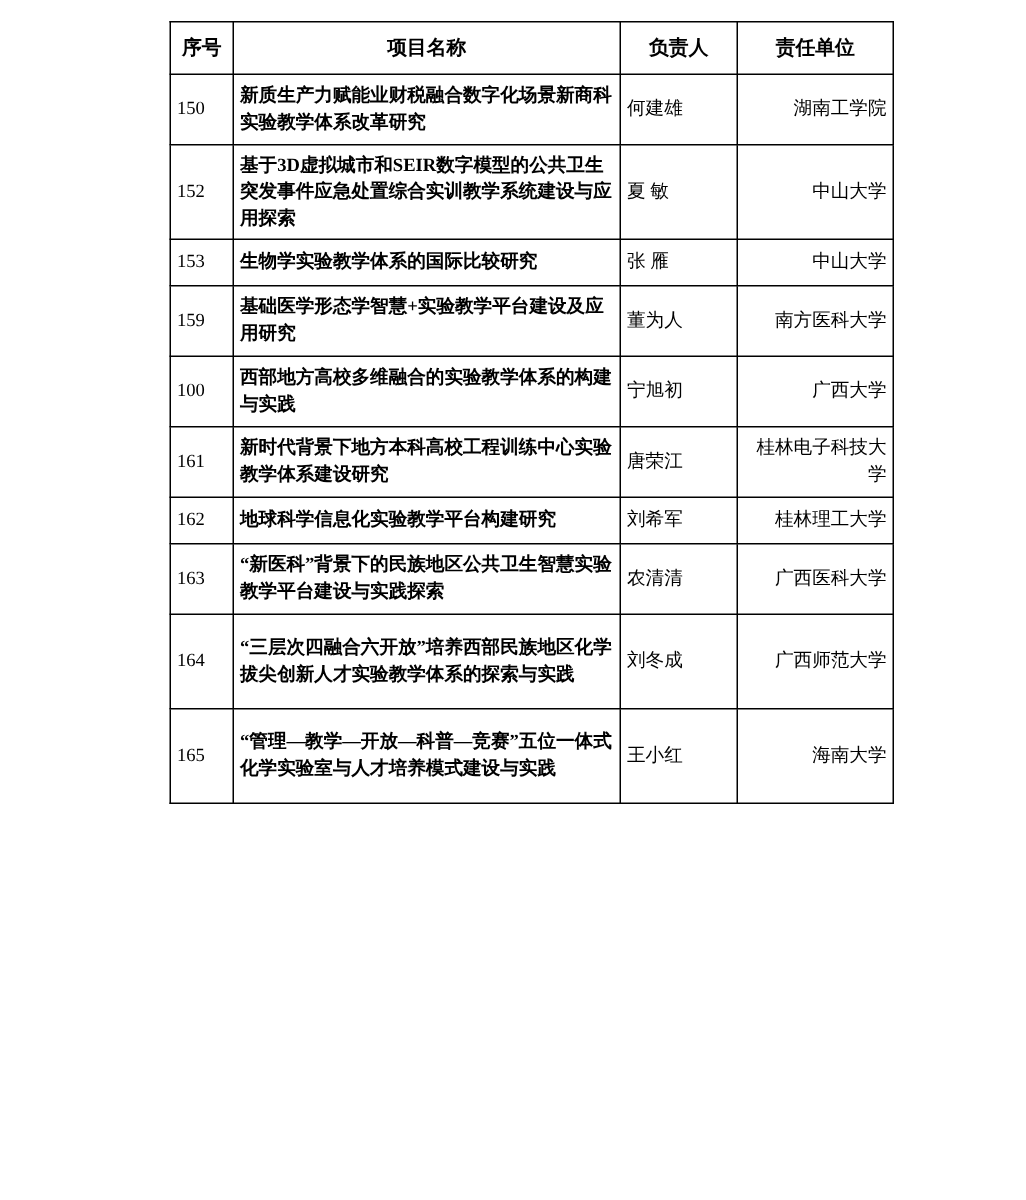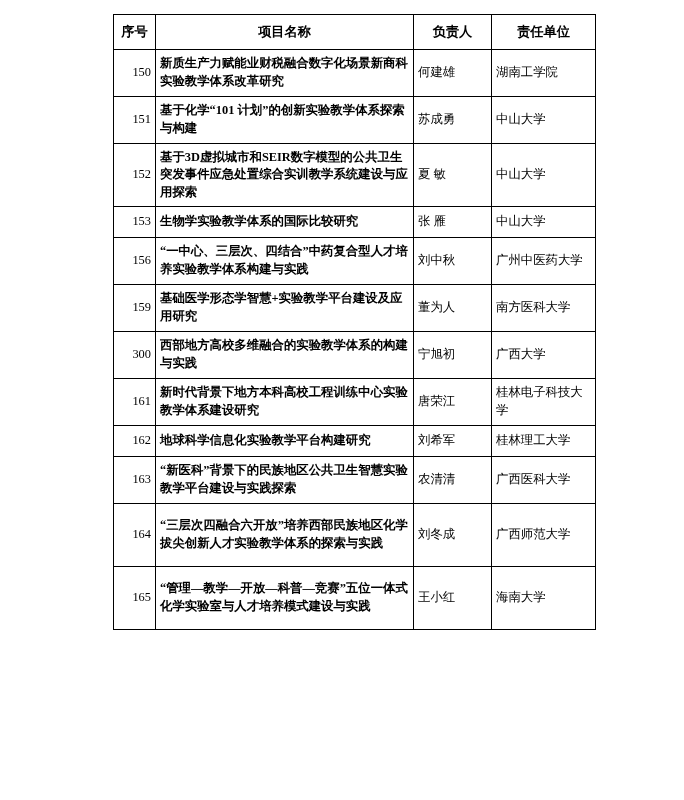--- a/index.html
+++ b/index.html
@@ -46,35 +46,35 @@
     line-height: 1.42;
     vertical-align: middle;
   }
   table.project-table thead th {
     text-align: center;
     font-weight: bold;
     height: 30px;
     font-size: 13.2px;
   }
   td.cell-no {
-    text-align: right;
+    text-align: left;
     font-size: 12.6px;
   }
   td.cell-name {
     text-align: left;
     padding-left: 6px;
     padding-right: 5px;
     font-weight: bold;
   }
   td.cell-lead {
     text-align: left;
     white-space: nowrap;
   }
   td.cell-org {
-    text-align: left;
+    text-align: right;
   }
   .row-1line td { height: 26px; }
   .row-2line td { height: 42px; }
   .row-3line td { height: 58px; }
 </style>
 </head>
 <body>
 
 <div class="page">
   <div class="table-wrap">
@@ -93,52 +93,40 @@
           <th>责任单位</th>
         </tr>
       </thead>
       <tbody>
         <tr class="row-2line">
           <td class="cell-no">150</td>
           <td class="cell-name">新质生产力赋能业财税融合数字化场景新商科实验教学体系改革研究</td>
           <td class="cell-lead">何建雄</td>
           <td class="cell-org">湖南工学院</td>
         </tr>
-        <tr class="row-2line">
-          <td class="cell-no">151</td>
-          <td class="cell-name">基于化学“101 计划”的创新实验教学体系探索与构建</td>
-          <td class="cell-lead">苏成勇</td>
-          <td class="cell-org">中山大学</td>
-        </tr>
         <tr class="row-3line">
           <td class="cell-no">152</td>
           <td class="cell-name">基于3D虚拟城市和SEIR数字模型的公共卫生突发事件应急处置综合实训教学系统建设与应用探索</td>
           <td class="cell-lead">夏 敏</td>
           <td class="cell-org">中山大学</td>
         </tr>
         <tr class="row-1line">
           <td class="cell-no">153</td>
           <td class="cell-name">生物学实验教学体系的国际比较研究</td>
           <td class="cell-lead">张 雁</td>
           <td class="cell-org">中山大学</td>
         </tr>
         <tr class="row-2line">
-          <td class="cell-no">156</td>
-          <td class="cell-name">“一中心、三层次、四结合”中药复合型人才培养实验教学体系构建与实践</td>
-          <td class="cell-lead">刘中秋</td>
-          <td class="cell-org">广州中医药大学</td>
-        </tr>
-        <tr class="row-2line">
           <td class="cell-no">159</td>
           <td class="cell-name">基础医学形态学智慧+实验教学平台建设及应用研究</td>
           <td class="cell-lead">董为人</td>
           <td class="cell-org">南方医科大学</td>
         </tr>
         <tr class="row-2line">
-          <td class="cell-no">300</td>
+          <td class="cell-no">100</td>
           <td class="cell-name">西部地方高校多维融合的实验教学体系的构建与实践</td>
           <td class="cell-lead">宁旭初</td>
           <td class="cell-org">广西大学</td>
         </tr>
         <tr class="row-2line">
           <td class="cell-no">161</td>
           <td class="cell-name">新时代背景下地方本科高校工程训练中心实验教学体系建设研究</td>
           <td class="cell-lead">唐荣江</td>
           <td class="cell-org">桂林电子科技大学</td>
         </tr>

